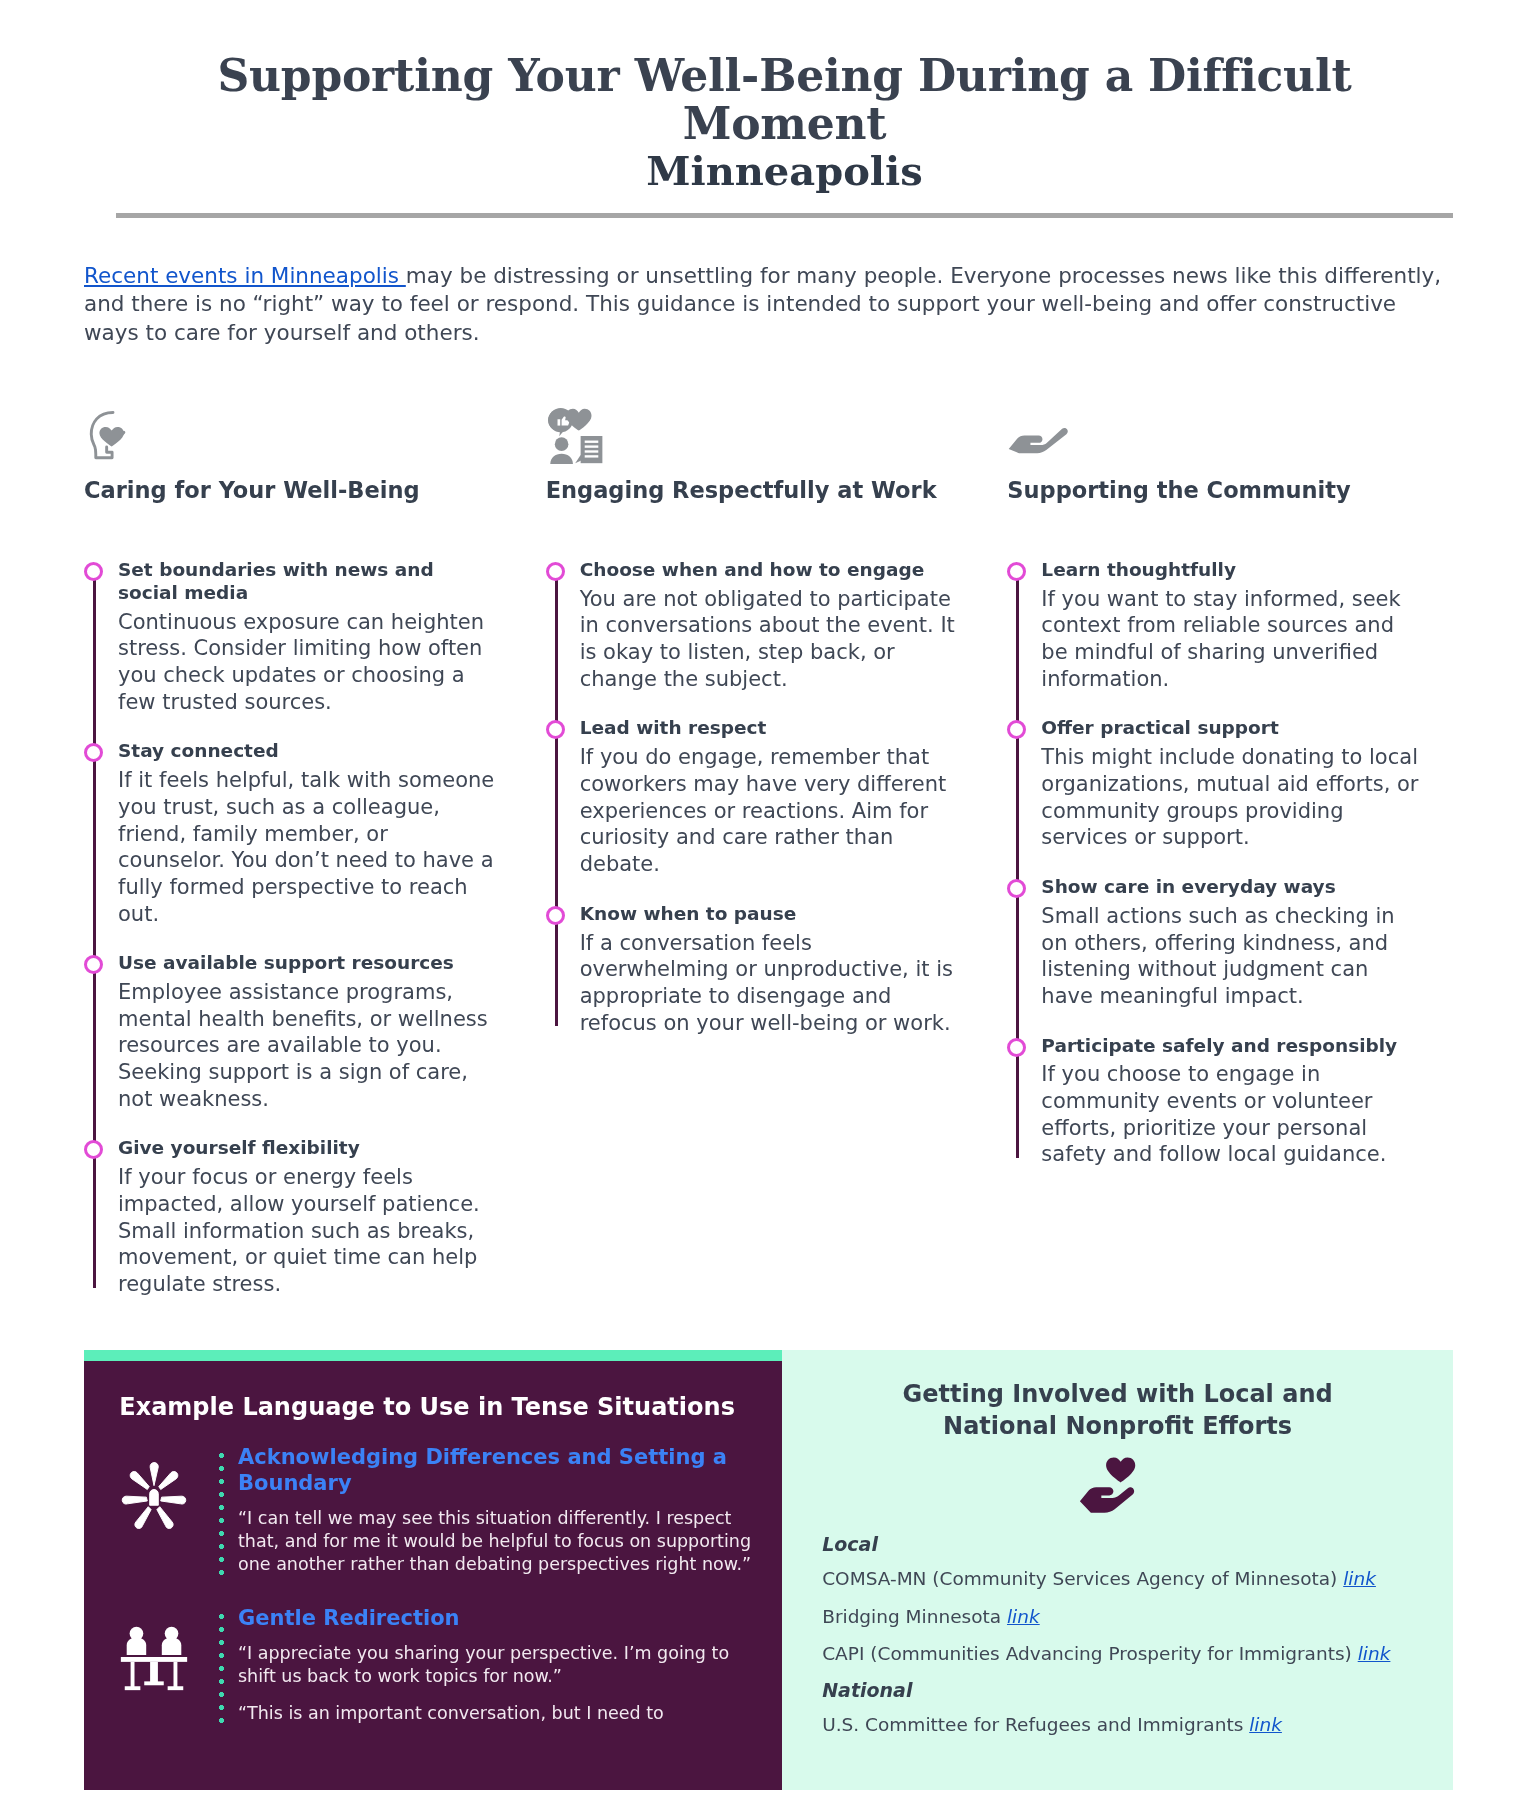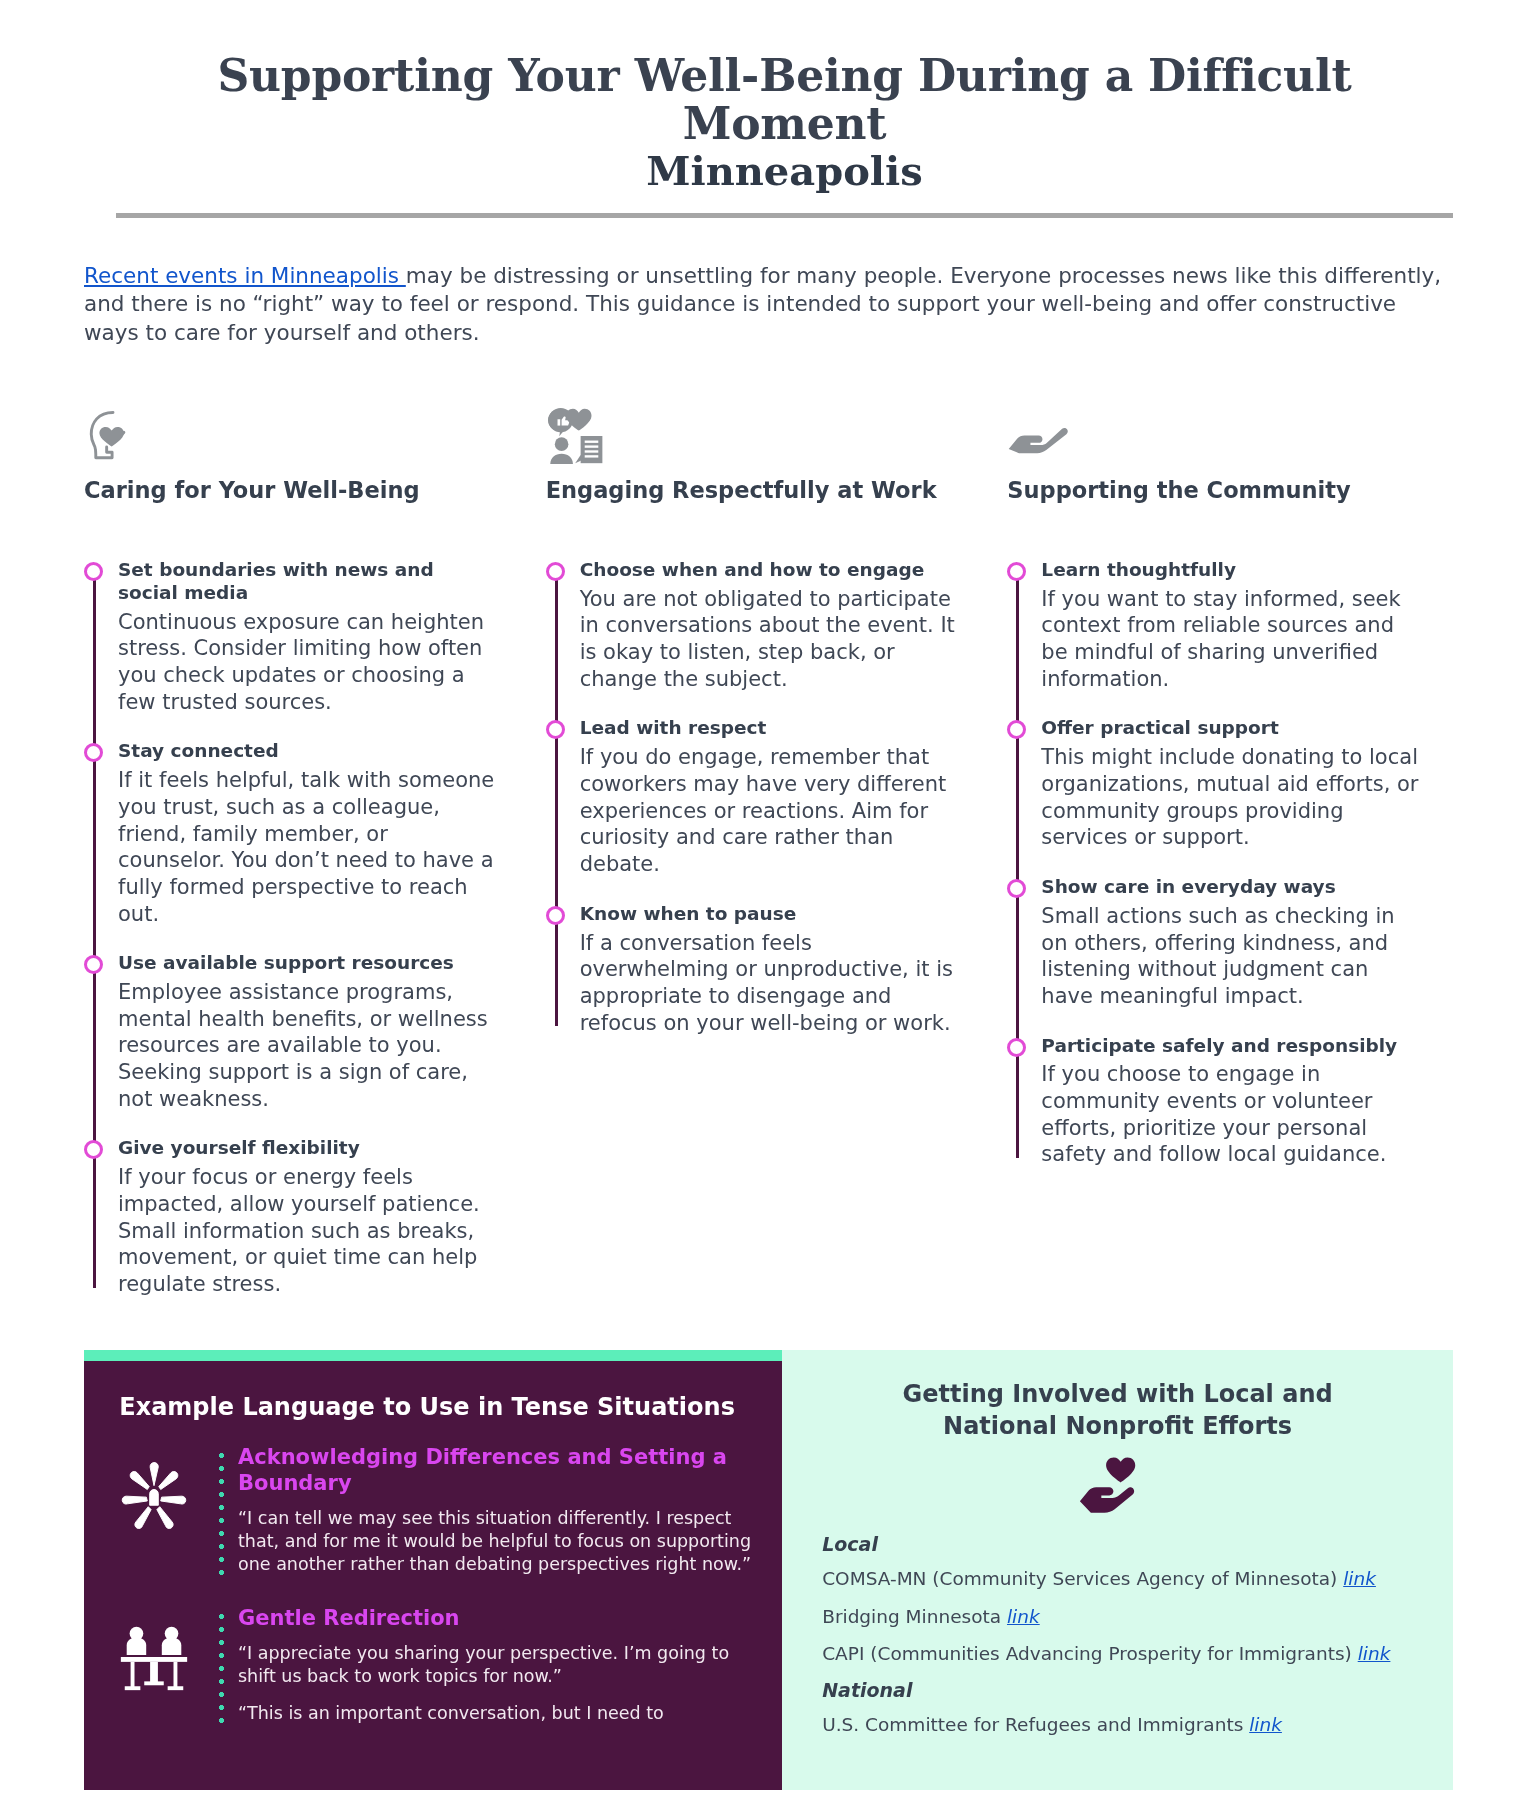--- a/index.html
+++ b/index.html
@@ -152,21 +152,21 @@
     align-self: stretch;
     background-image: radial-gradient(#3fd9b0 2.6px, transparent 2.8px);
     background-size: 13px 13px;
     background-position: center top;
     background-repeat: repeat-y;
     margin: 4px 10px 0 4px;
     min-height: 120px;
   }
   .ex-text { flex: 1; }
   .ex-head {
-    color: #d946ef;
+    color: #3b82f6;
     font-size: 21px;
     font-weight: 700;
     line-height: 1.22;
     margin-bottom: 10px;
   }
   .ex-quote {
     color: #f2e9f0;
     font-size: 17.5px;
     line-height: 1.32;
   }

